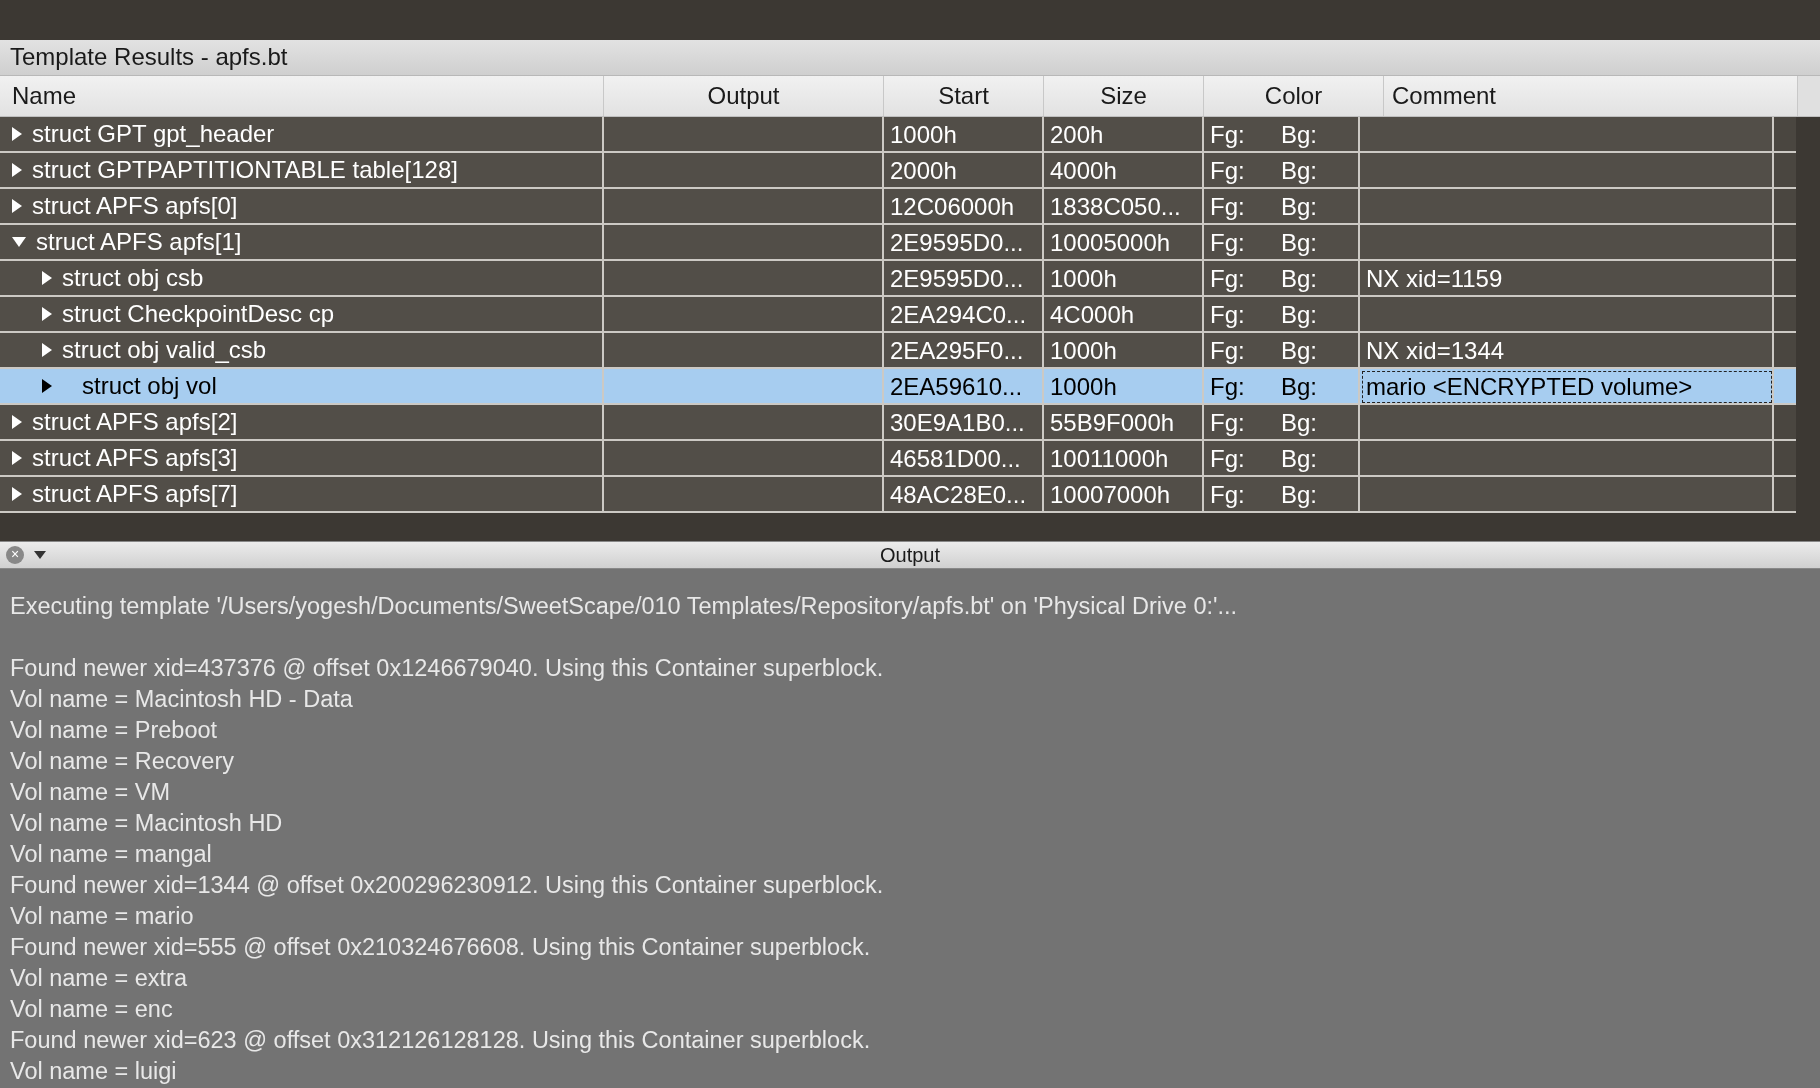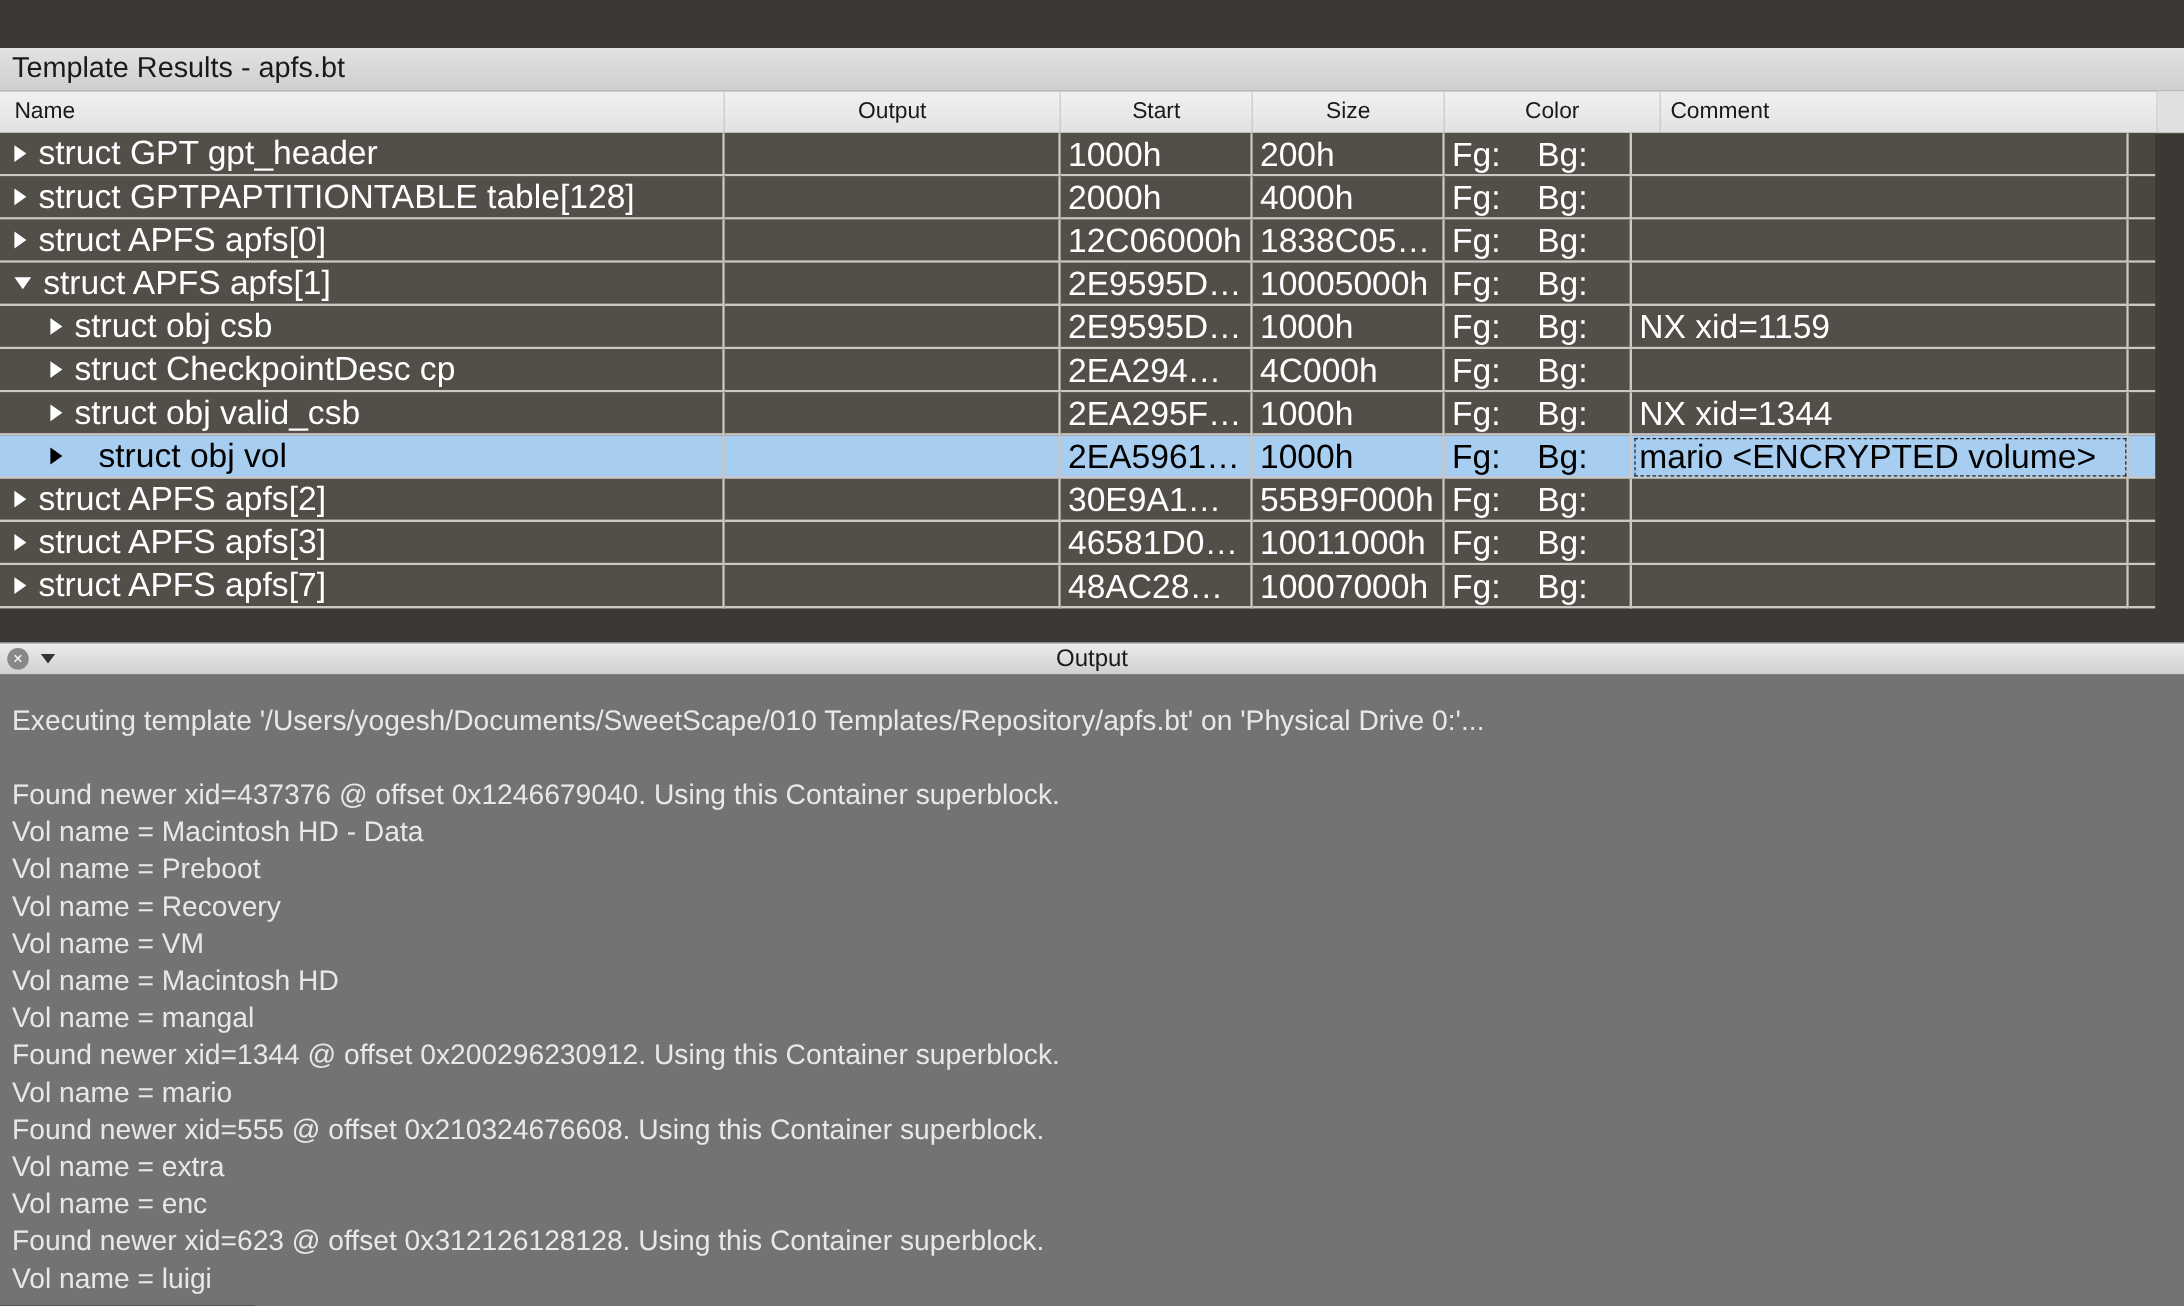--- a/index.html
+++ b/index.html
@@ -21,21 +21,21 @@
     padding: 3px 10px 4px 10px;
     border-bottom: 1px solid #b8b8b8;
     margin-top: 40px;
   }
   .table-wrapper {
     background: #3c3833;
   }
   .header-row {
     display: flex;
     background: linear-gradient(#f1f1f1, #e2e2e2);
-    font-size: 19px;
+    font-size: 24px;
     color: #1a1a1a;
     border-bottom: 1px solid #bfbfbf;
   }
   .header-row .col {
     text-align: center;
     padding: 6px 4px;
     border-right: 1px solid #c8c8c8;
     overflow: hidden;
     text-overflow: ellipsis;
     white-space: nowrap;
@@ -45,21 +45,21 @@
   .col-name   { width: 604px; text-align: left !important; padding-left: 12px !important; }
   .col-value  { width: 280px; }
   .col-start  { width: 160px; }
   .col-size   { width: 160px; }
   .col-color  { width: 180px; }
   .col-comment{ width: 414px; text-align: left !important; padding-left: 8px !important;}
   .col-scroll { width: 22px; background:#e0e0e0; }
 
   .data-row {
     display: flex;
-    font-size: 28px;
+    font-size: 24px;
     color: #ffffff;
     height: 36px;
     line-height: 36px;
   }
   .data-row .cell {
     border-right: 2px solid #ccc9c4;
     border-bottom: 2px solid #ccc9c4;
     padding: 0 6px;
     overflow: hidden;
     text-overflow: ellipsis;

